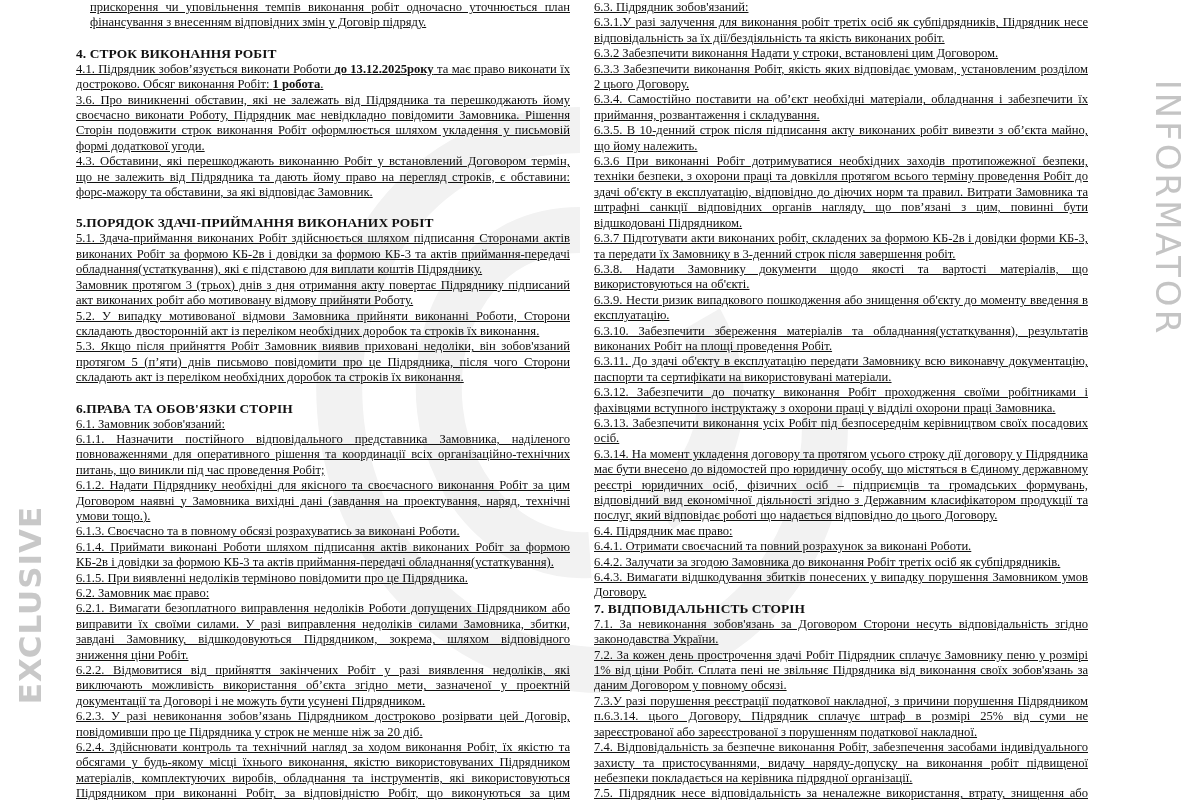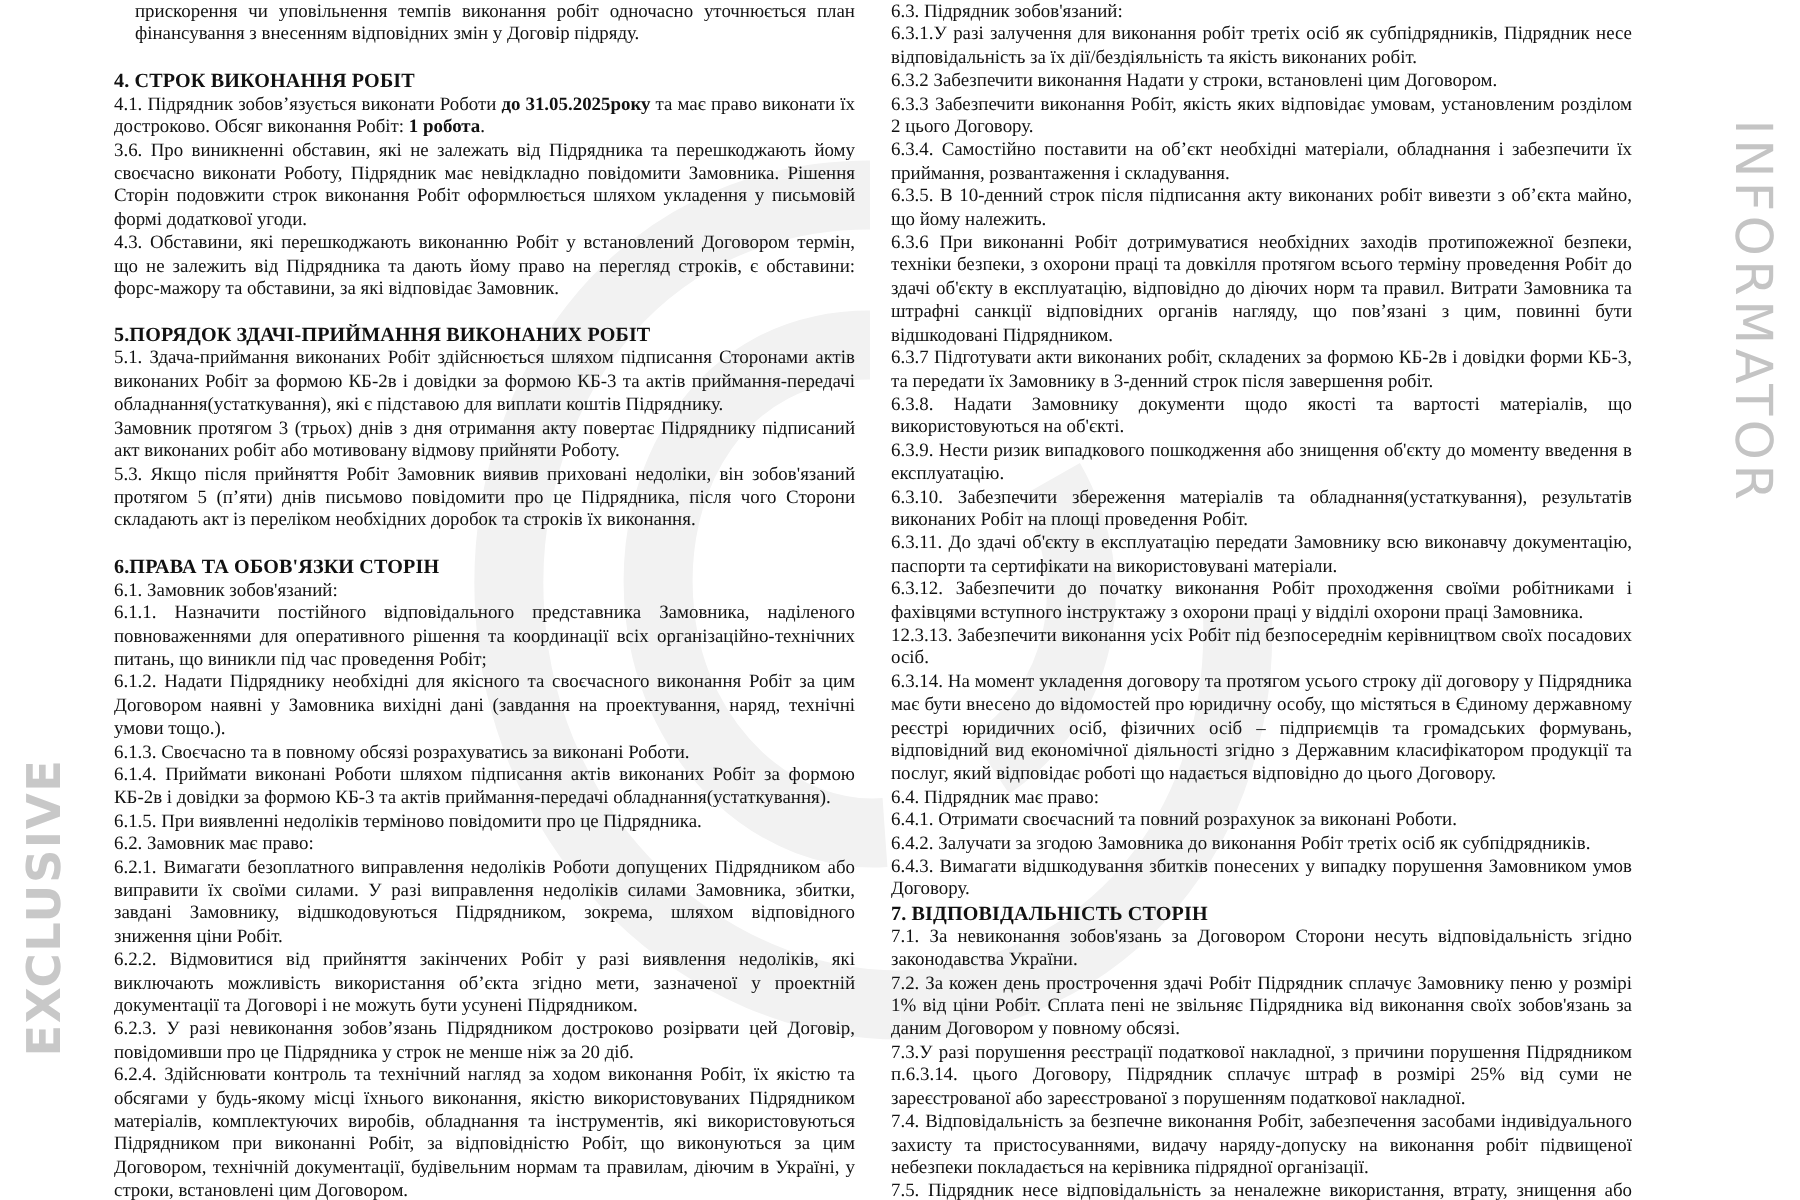--- a/index.html
+++ b/index.html
@@ -13,21 +13,21 @@
     position: absolute; left: 300px; top: 90px; width: 560px; height: 620px;
     pointer-events: none; z-index: 0;
   }
   .col {
     position: absolute; top: 0; z-index: 1;
     font-size: 12.6px; line-height: 15.4px;
     text-align: justify;
   }
   .col.left { left: 76px; width: 494px; }
   .col.right { left: 594px; width: 494px; }
-  .col p { margin: 0; }
+  .col p { margin: 0; text-decoration: underline; }
   .col p.indent { padding-left: 14px; }
   .col h2 {
     margin: 0; font-size: 13.4px; line-height: 16px; font-weight: bold;
     text-align: left; letter-spacing: 0.1px;
   }
   .gap { height: 15px; }
   b { font-weight: bold; }
   .wm-right {
     position: absolute; left: 1148px; top: 100px; width: 40px; height: 215px;
     z-index: 2;
@@ -57,27 +57,28 @@
     <path d="M300 580 C 440 575, 530 460, 525 320"></path>
     <path d="M280 140 C 180 140, 130 230, 140 320 C 150 410, 220 470, 290 465"></path>
     <path d="M400 230 C 440 300, 420 380, 360 420"></path>
   </g>
 </svg>
 
 <div class="col left">
   <p class="indent">прискорення чи уповільнення темпів виконання робіт одночасно уточнюється план фінансування з внесенням відповідних змін у Договір підряду.</p>
   <div class="gap"></div>
   <h2>4. СТРОК ВИКОНАННЯ РОБІТ</h2>
-  <p><span>4.1. Підрядник зобов’язується виконати Роботи </span><b>до 31.05.2025року</b><span> та  має право виконати їх достроково. Обсяг виконання Робіт: </span><b>1 робота</b><span>.</span></p>
+  <p><span>4.1. Підрядник зобов’язується виконати Роботи </span><b>до 13.12.2025року</b><span> та  має право виконати їх достроково. Обсяг виконання Робіт: </span><b>1 робота</b><span>.</span></p>
   <p>3.6. Про виникненні обставин, які не залежать від Підрядника та перешкоджають йому своєчасно виконати Роботу, Підрядник має невідкладно повідомити Замовника. Рішення Сторін подовжити строк виконання Робіт оформлюється шляхом укладення у письмовій формі додаткової угоди.</p>
   <p>4.3. Обставини, які перешкоджають виконанню Робіт у встановлений Договором термін, що не залежить від Підрядника та дають йому право на перегляд строків, є обставини: форс-мажору та обставини, за які відповідає Замовник.</p>
   <div class="gap"></div>
   <h2>5.ПОРЯДОК ЗДАЧІ-ПРИЙМАННЯ ВИКОНАНИХ РОБІТ</h2>
   <p>5.1. Здача-приймання виконаних Робіт здійснюється шляхом підписання Сторонами актів виконаних Робіт за формою КБ-2в і довідки за формою КБ-3 та  актів приймання-передачі обладнання(устаткування), які є підставою для виплати коштів Підряднику.</p>
   <p>Замовник протягом 3 (трьох) днів з дня отримання акту повертає Підряднику підписаний акт виконаних робіт  або мотивовану відмову прийняти Роботу.</p>
+  <p>5.2. У випадку мотивованої відмови Замовника прийняти виконанні Роботи, Сторони складають двосторонній акт із переліком необхідних доробок та строків їх виконання.</p>
   <p>5.3. Якщо після прийняття Робіт Замовник виявив приховані недоліки, він зобов'язаний протягом 5 (п’яти) днів письмово повідомити про це Підрядника, після чого Сторони складають акт із переліком необхідних доробок та строків їх виконання.</p>
   <div class="gap"></div>
   <h2>6.ПРАВА ТА ОБОВ'ЯЗКИ СТОРІН</h2>
   <p>6.1.  Замовник зобов'язаний:</p>
   <p>6.1.1. Назначити постійного відповідального представника Замовника, наділеного повноваженнями для оперативного рішення та координації всіх організаційно-технічних питань, що виникли під час проведення Робіт;</p>
   <p>6.1.2. Надати Підряднику необхідні для якісного та своєчасного виконання Робіт за цим Договором наявні у Замовника вихідні дані (завдання на проектування, наряд, технічні умови тощо.).</p>
   <p>6.1.3. Своєчасно та в повному обсязі розрахуватись за виконані Роботи.</p>
   <p>6.1.4. Приймати виконані Роботи шляхом підписання актів виконаних Робіт за формою КБ-2в і довідки за формою КБ-3 та актів приймання-передачі обладнання(устаткування).</p>
   <p>6.1.5. При виявленні недоліків терміново повідомити про це Підрядника.</p>
   <p>6.2. Замовник має право:</p>
@@ -95,21 +96,21 @@
   <p>6.3.3 Забезпечити виконання Робіт, якість яких відповідає умовам, установленим розділом 2 цього Договору.</p>
   <p>6.3.4. Самостійно поставити на об’єкт необхідні матеріали, обладнання і забезпечити їх приймання, розвантаження і складування.</p>
   <p>6.3.5. В 10-денний строк після підписання акту виконаних робіт вивезти з об’єкта майно, що йому належить.</p>
   <p>6.3.6   При виконанні Робіт дотримуватися необхідних заходів протипожежної безпеки, техніки безпеки, з охорони праці та довкілля протягом всього терміну проведення Робіт до здачі об'єкту в експлуатацію, відповідно до діючих норм та правил. Витрати Замовника та штрафні санкції відповідних органів нагляду, що пов’язані з цим, повинні бути відшкодовані Підрядником.</p>
   <p>6.3.7 Підготувати акти виконаних робіт, складених за формою КБ-2в і довідки форми КБ-3, та передати їх Замовнику в 3-денний строк після завершення робіт.</p>
   <p>6.3.8. Надати Замовнику документи щодо якості та вартості матеріалів, що використовуються на об'єкті.</p>
   <p>6.3.9. Нести ризик випадкового пошкодження або знищення об'єкту до моменту введення в експлуатацію.</p>
   <p>6.3.10. Забезпечити збереження матеріалів та обладнання(устаткування), результатів виконаних Робіт на площі проведення Робіт.</p>
   <p>6.3.11. До здачі об'єкту в експлуатацію передати Замовнику всю виконавчу документацію, паспорти та сертифікати на використовувані матеріали.</p>
   <p>6.3.12. Забезпечити до початку виконання Робіт проходження своїми робітниками і фахівцями вступного інструктажу з охорони праці у відділі охорони праці Замовника.</p>
-  <p>12.3.13. Забезпечити виконання усіх Робіт під безпосереднім керівництвом своїх посадових осіб.</p>
+  <p>6.3.13. Забезпечити виконання усіх Робіт під безпосереднім керівництвом своїх посадових осіб.</p>
   <p>6.3.14. На  момент укладення договору та протягом  усього строку дії договору  у Підрядника має бути внесено до відомостей про юридичну особу, що містяться в Єдиному державному реєстрі юридичних осіб, фізичних осіб – підприємців та громадських формувань, відповідний вид економічної діяльності згідно з Державним класифікатором продукції та послуг, який відповідає роботі що надається відповідно до цього Договору.</p>
   <p>6.4. Підрядник має право:</p>
   <p>6.4.1. Отримати своєчасний та повний розрахунок за виконані Роботи.</p>
   <p>6.4.2. Залучати за згодою Замовника до виконання Робіт третіх осіб як субпідрядників.</p>
   <p>6.4.3. Вимагати відшкодування збитків понесених у випадку порушення Замовником умов Договору.</p>
   <h2>7. ВІДПОВІДАЛЬНІСТЬ СТОРІН</h2>
   <p>7.1. За невиконання зобов'язань за Договором Сторони несуть відповідальність згідно законодавства України.</p>
   <p>7.2. За кожен день прострочення здачі Робіт Підрядник сплачує Замовнику пеню у розмірі 1% від ціни Робіт. Сплата пені не звільняє Підрядника від виконання своїх зобов'язань за даним Договором у повному обсязі.</p>
   <p>7.3.У разі порушення реєстрації податкової накладної, з причини порушення Підрядником п.6.3.14. цього Договору, Підрядник сплачує штраф в розмірі 25% від суми не зареєстрованої або зареєстрованої з порушенням податкової накладної.</p>
   <p>7.4. Відповідальність за безпечне виконання Робіт, забезпечення засобами індивідуального захисту та пристосуваннями, видачу наряду-допуску на виконання робіт підвищеної небезпеки покладається на керівника підрядної організації.</p>

